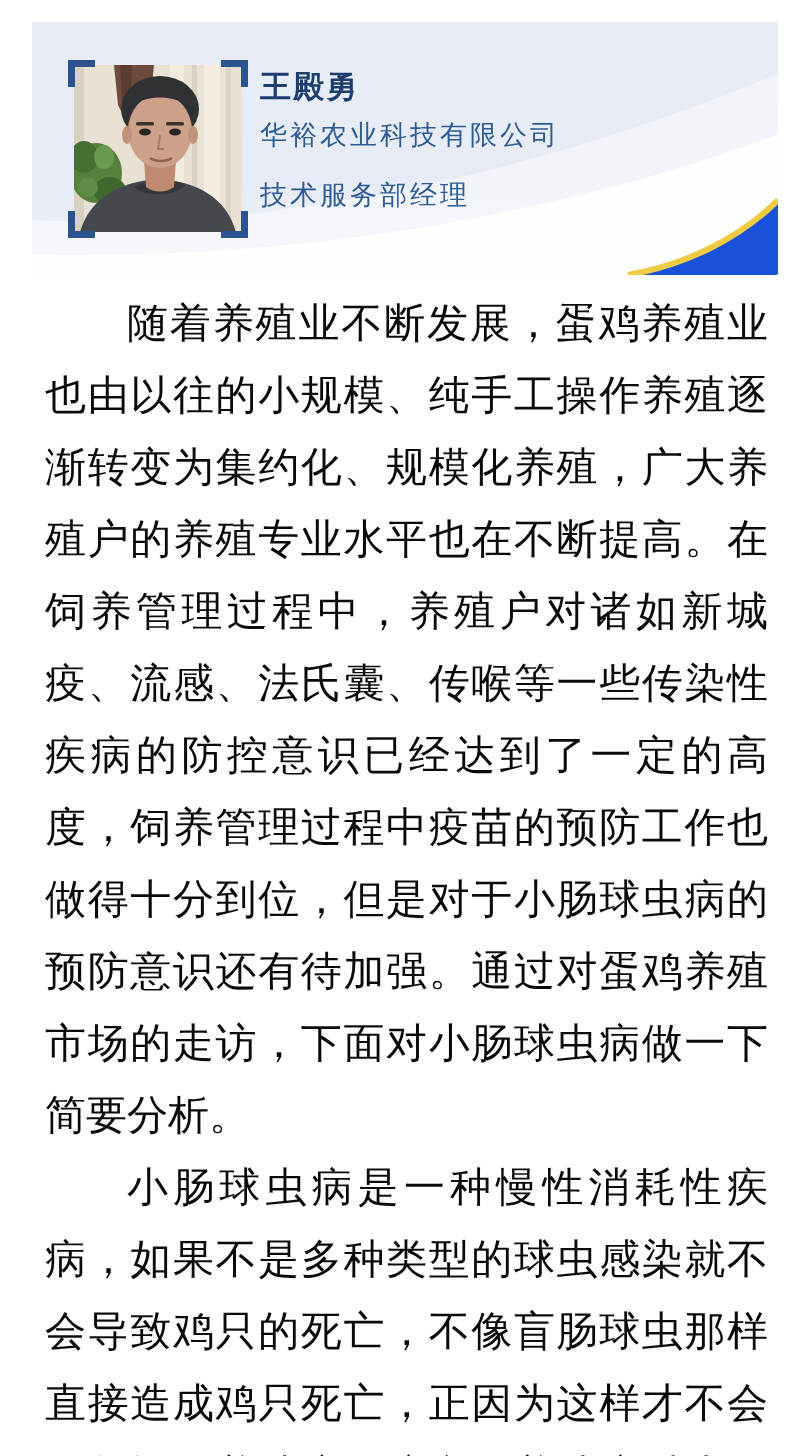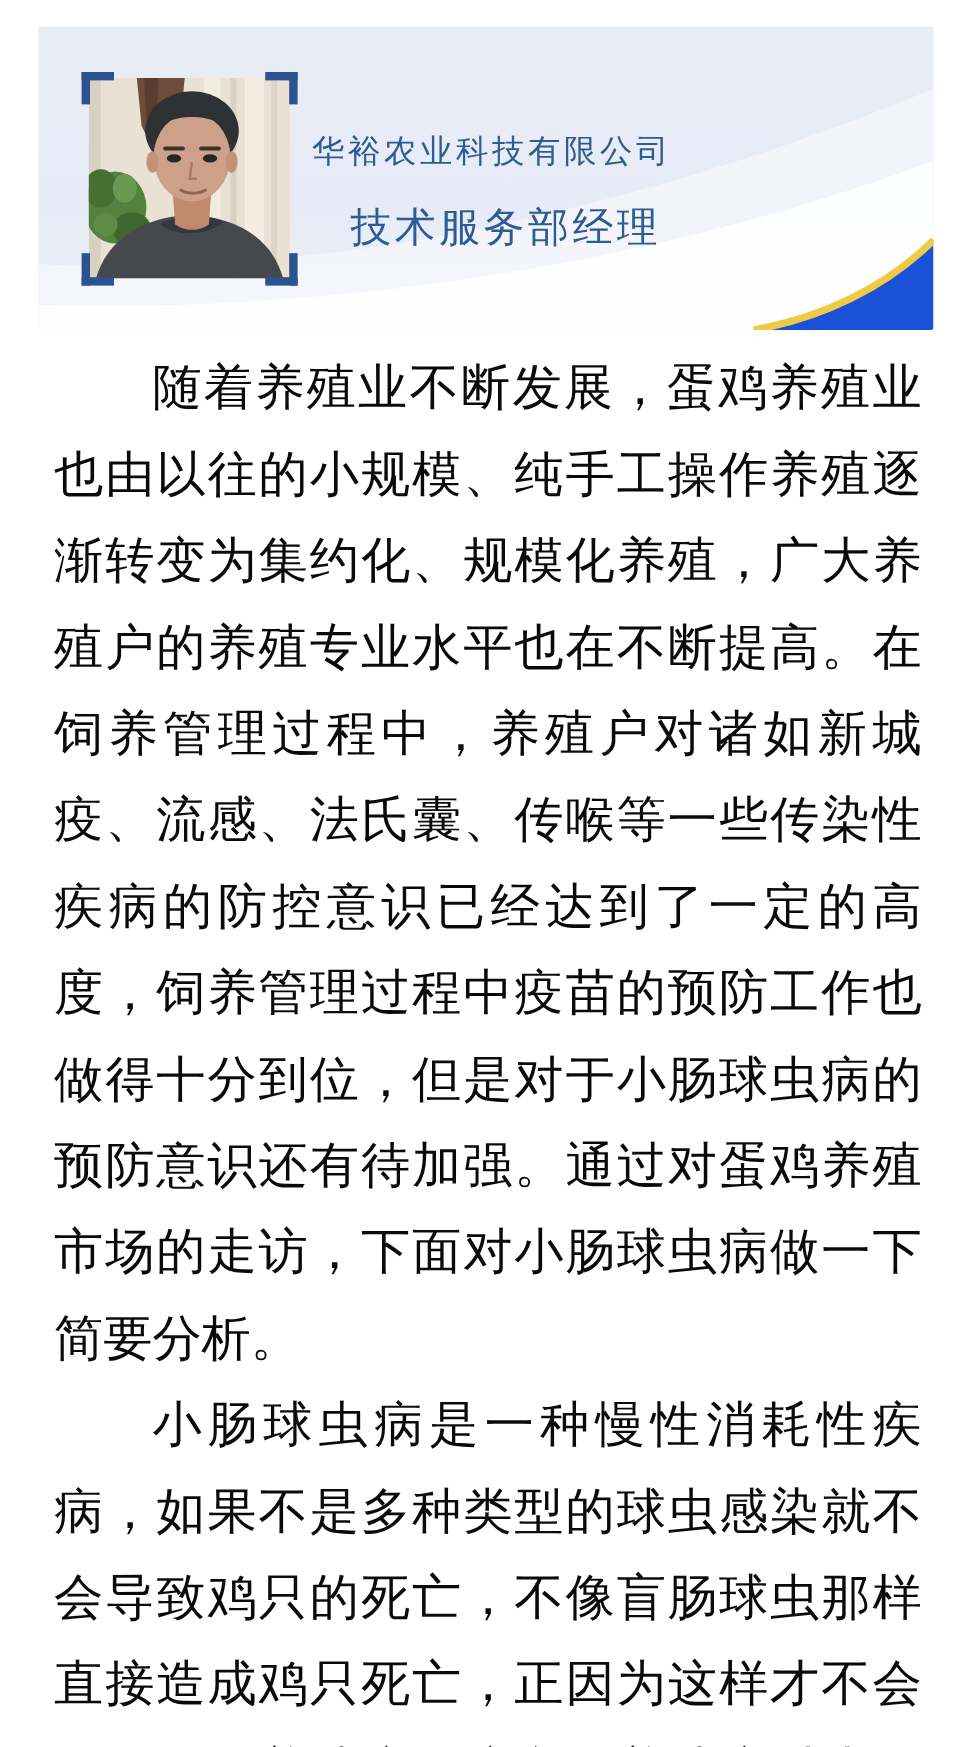--- a/index.html
+++ b/index.html
@@ -35,28 +35,28 @@
   .bk-br { right: -6px; bottom: -6px; border-right: 7px solid var(--bracket,#2b5390); border-bottom: 7px solid var(--bracket,#2b5390); }
 
   .profile-info { position: absolute; left: 228px; top: 48px; }
   .profile-name {
     font-size: 31px; font-weight: bold;
     color: var(--name-text,#1c3e6e);
     letter-spacing: 2px;
     line-height: 1.1;
   }
   .profile-company {
-    margin-top: 40px;
+    margin-top: 15px;
     font-size: 27px; color: var(--subtitle-text,#2d5c94);
     letter-spacing: 3px; line-height: 1.2;
   }
   .profile-title {
     margin-top: 28px;
-    font-size: 34px; color: var(--subtitle-text,#2d5c94);
-    letter-spacing: 3px; line-height: 1.2; margin-left: 32px;
+    font-size: 27px; color: var(--subtitle-text,#2d5c94);
+    letter-spacing: 3px; line-height: 1.2;
   }
 
   
   .article-body {
     position: absolute;
     left: 45px; top: 275px;
     width: 723px;
     padding-top: 12px;
   }
   .article-body p {
@@ -124,20 +124,21 @@
         <path d="M86,70 L84,84 L90,84" fill="none" stroke="#a97a62" stroke-width="2"></path>
         <path d="M76,93 C82,97 92,97 98,93" fill="none" stroke="#96614c" stroke-width="2.5"></path>
       </svg>
       <span class="bk bk-tl"></span>
       <span class="bk bk-tr"></span>
       <span class="bk bk-bl"></span>
       <span class="bk bk-br"></span>
     </div>
 
     <div class="profile-info">
+      <h1 class="profile-name">王殿勇</h1>
       <div class="profile-company">华裕农业科技有限公司</div>
       <div class="profile-title">技术服务部经理</div>
     </div>
   </section>
 
   <main class="article-body">
     <p>随着养殖业不断发展，蛋鸡养殖业也由以往的小规模、纯手工操作养殖逐渐转变为集约化、规模化养殖，广大养殖户的养殖专业水平也在不断提高。在饲养管理过程中，养殖户对诸如新城疫、流感、法氏囊、传喉等一些传染性疾病的防控意识已经达到了一定的高度，饲养管理过程中疫苗的预防工作也做得十分到位，但是对于小肠球虫病的预防意识还有待加强。通过对蛋鸡养殖市场的走访，下面对小肠球虫病做一下简要分析。</p>
     <p>小肠球虫病是一种慢性消耗性疾病，如果不是多种类型的球虫感染就不会导致鸡只的死亡，不像盲肠球虫那样直接造成鸡只死亡，正因为这样才不会引起蛋鸡养殖户的注意。养殖户对小肠球虫的预防意识往往还不如对盲肠球虫的预防意识那么强。在蛋鸡市场走访过程中，很多养殖户对球虫病的预防只是使用磺胺氯吡嗪钠，更有甚者很多蛋鸡养殖户还存在着蛋鸡是在笼中饲养接触不到粪便就不会感染的误区。</p>
   </main>
 

